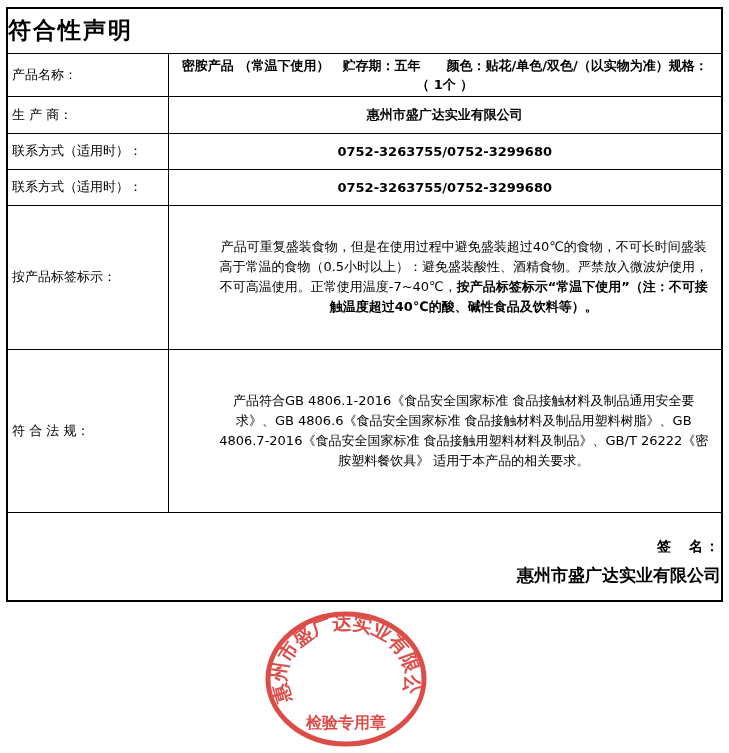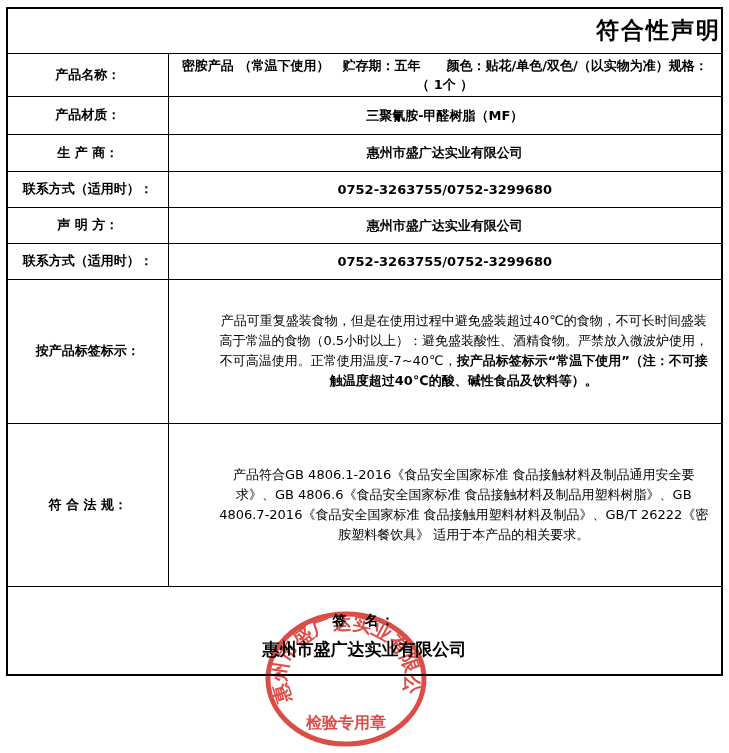--- a/index.html
+++ b/index.html
@@ -23,30 +23,30 @@
     table-layout: fixed;
     border: 2px solid #000;
   }
   table.doc td {
     border: 1px solid #000;
     color: #000;
     vertical-align: middle;
     overflow: hidden;
   }
   td.title-cell {
-    text-align: right;
+    text-align: left;
     font-size: 23px;
     font-weight: bold;
     letter-spacing: 2px;
   }
   td.lbl {
     width: 161px;
-    text-align: center;
+    text-align: left;
     font-size: 13px;
-    font-weight: bold;
+    font-weight: normal;
     padding: 0 4px;
   }
   td.val {
     text-align: center;
     font-size: 13px;
     font-weight: bold;
     padding: 2px 8px;
     line-height: 19px;
   }
   td.val.para {
@@ -57,21 +57,21 @@
   td.val.para .bold-seg { font-weight: bold; }
   tr.h45 { height: 45px; }
   tr.h36 { height: 36px; }
   tr.h38 { height: 38px; }
   tr.h37 { height: 37px; }
   tr.h34 { height: 34px; }
   tr.h144 { height: 144px; }
   tr.h163 { height: 163px; }
   tr.h89 { height: 89px; }
   td.sig-cell {
-    text-align: center;
+    text-align: right;
     vertical-align: top;
     padding-top: 12px;
   }
   .sig-label {
     font-size: 14px;
     font-weight: bold;
     letter-spacing: 2px;
     margin-bottom: 8px;
   }
   .sig-company {
@@ -100,35 +100,27 @@
         <col>
       </colgroup>
     <tbody>
         <tr class="h45">
       <td class="title-cell" colspan="2">符合性声明</td>
     </tr>
     <tr class="h36">
       <td class="lbl">产品名称：</td>
       <td class="val">密胺产品 （常温下使用）　贮存期：五年　　颜色：贴花/单色/双色/（以实物为准）规格：（ 1个 ）</td>
     </tr>
-    <tr class="h38">
-      <td class="lbl">产品材质：</td>
-      <td class="val">三聚氰胺-甲醛树脂（MF）</td>
-    </tr>
     <tr class="h37">
       <td class="lbl">生 产 商：</td>
       <td class="val">惠州市盛广达实业有限公司</td>
     </tr>
     <tr class="h36">
       <td class="lbl">联系方式（适用时）：</td>
       <td class="val">0752-3263755/0752-3299680</td>
-    </tr>
-    <tr class="h36">
-      <td class="lbl">声 明 方：</td>
-      <td class="val">惠州市盛广达实业有限公司</td>
     </tr>
     <tr class="h36">
       <td class="lbl">联系方式（适用时）：</td>
       <td class="val">0752-3263755/0752-3299680</td>
     </tr>
     <tr class="h144">
       <td class="lbl">按产品标签标示：</td>
       <td class="val para"><span>产品可重复盛装食物，但是在使用过程中避免盛装超过40℃的食物，不可长时间盛装高于常温的食物（0.5小时以上）：避免盛装酸性、酒精食物。严禁放入微波炉使用，不可高温使用。正常使用温度-7~40℃，</span><span class="bold-seg">按产品标签标示“常温下使用”（注：不可接触温度超过40℃的酸、碱性食品及饮料等）。</span></td>
     </tr>
     <tr class="h163">

